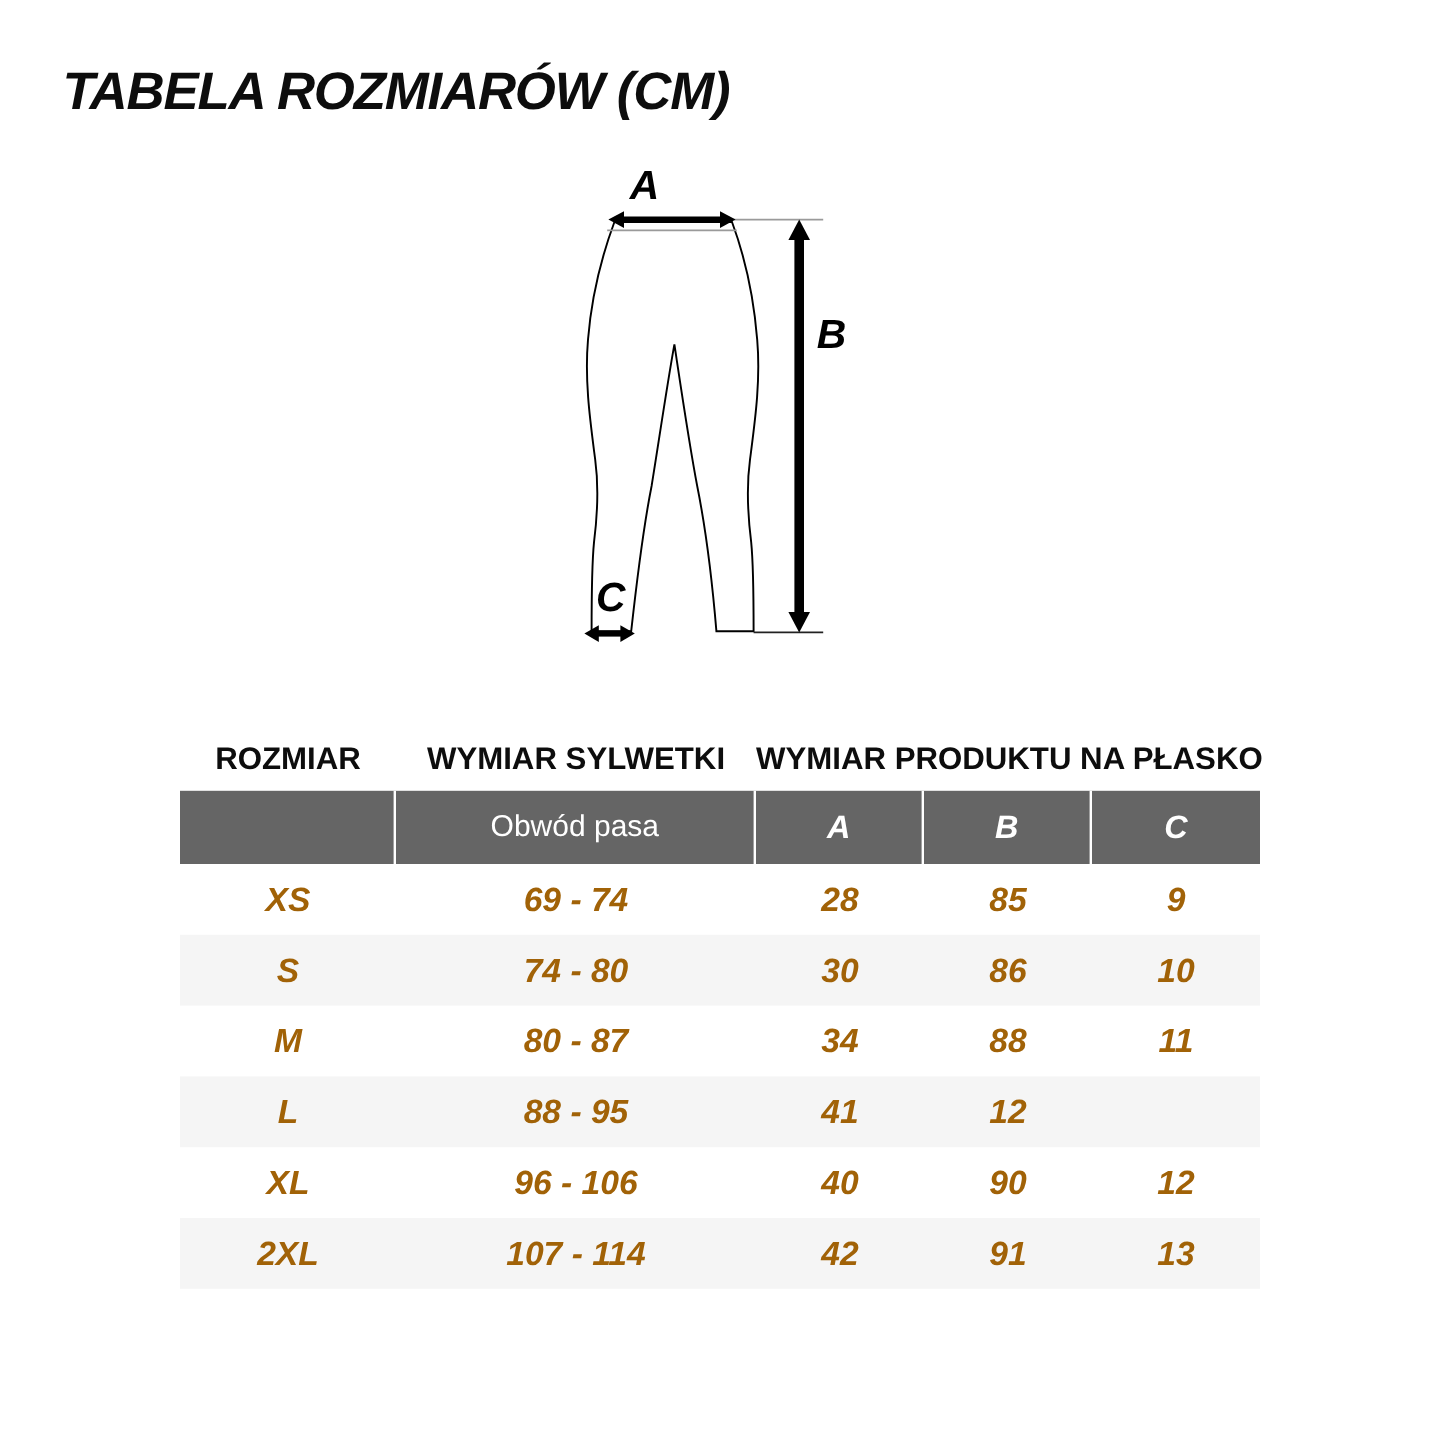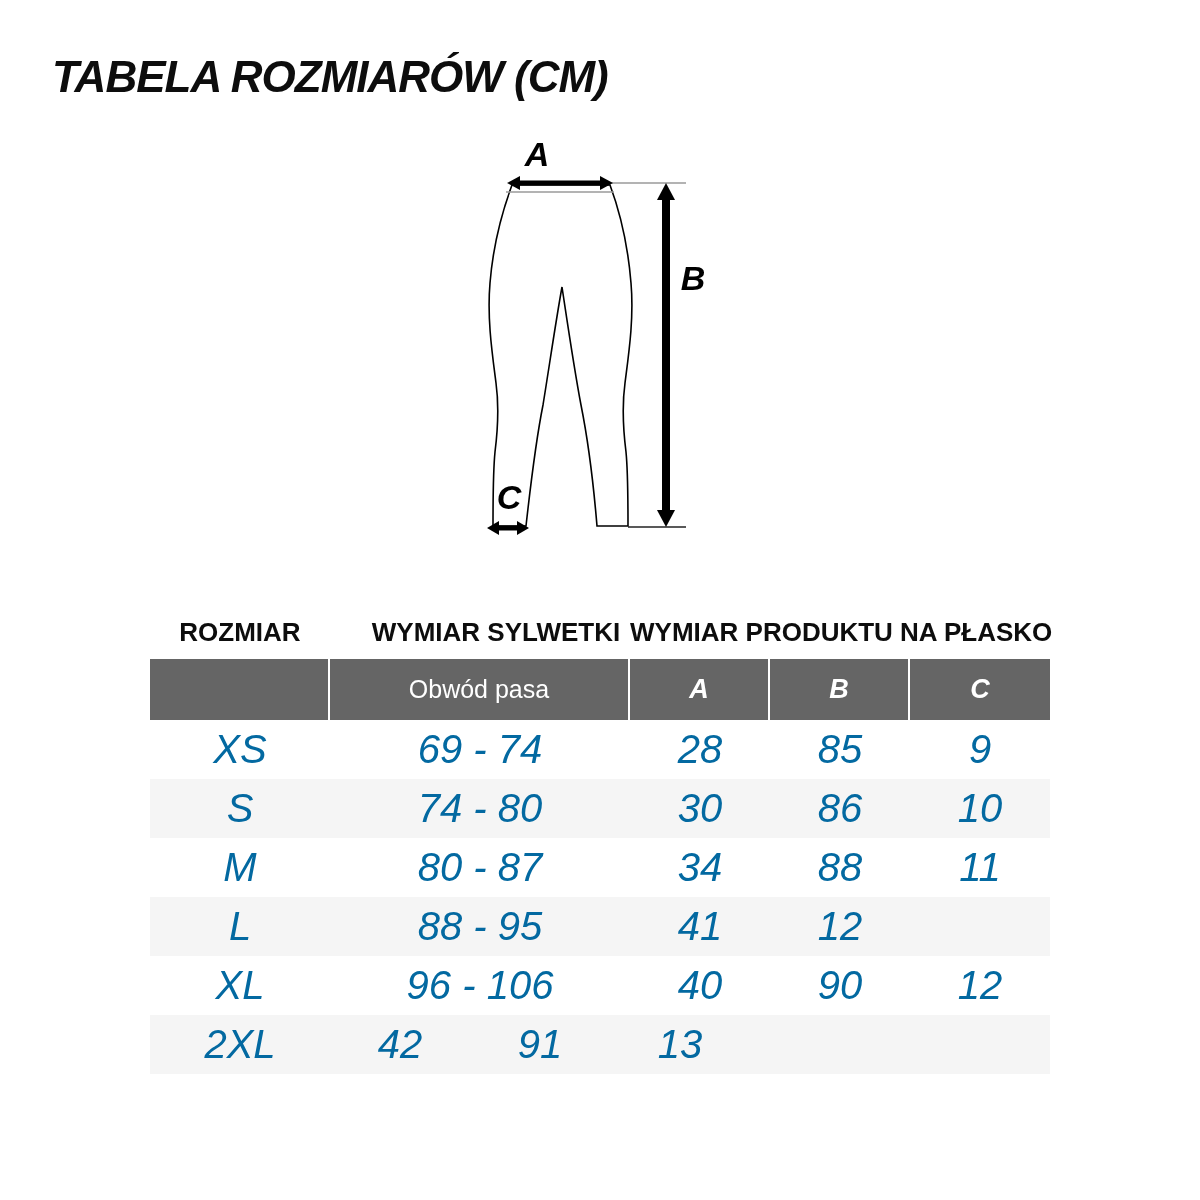--- a/index.html
+++ b/index.html
@@ -19,40 +19,40 @@
   }
   .diagram-svg { position:absolute; left:440px; top:130px; }
 
   
   .group-header {
     position:absolute; top:615px; height:34px; line-height:34px;
     font-size:26px; font-weight:bold; 
     text-align:center; white-space:nowrap;
   }
   .gh-size    { left:150px; width:180px; }
-  .gh-body    { left:346px; width:300px; }
+  .gh-body    { left:330px; width:300px; }
   .gh-product { left:630px; width:420px; }
 
   
   .size-table { position:absolute; left:150px; top:659px; width:900px; }
   .trow { display:flex; height:59px; align-items:center; }
   .trow.stripe { background:var(--stripe-bg, #f5f5f5); }
   .thead-row { display:flex; height:61px; background:var(--header-bg, #656565); }
   .thead-row .cell {
     display:flex; align-items:center; justify-content:center;
     color:#ffffff; height:100%; box-sizing:border-box;
   }
   .thead-row .cell.sep { border-right:2px solid #ffffff; }
   .hd-plain  { font-size:25px; font-weight:normal; font-style:normal; }
   .hd-letter { font-size:27px; font-weight:bold; font-style:italic; }
   .cell { text-align:center; }
   .c1 { width:180px; } .c2 { width:300px; } .c3 { width:140px; }
   .c4 { width:140px; } .c5 { width:140px; }
   .trow .cell {
-    font-size:40px; font-weight:normal; font-style:italic; color:#0369a1;
+    font-size:28px; font-weight:bold; font-style:italic; color:#a16207;
     display:flex; align-items:center; justify-content:center; height:100%;
   }
 </style>
 </head>
 <body>
 
 <div class="page-title">TABELA ROZMIARÓW (CM)</div>
 
 <svg class="diagram-svg" width="275" height="420" viewBox="440 130 275 420" xmlns="http://www.w3.org/2000/svg">
 
@@ -143,17 +143,18 @@
   </div>
   <div class="trow">
     <div class="cell c1">XL</div>
     <div class="cell c2">96 - 106</div>
     <div class="cell c3">40</div>
     <div class="cell c4">90</div>
     <div class="cell c5">12</div>
   </div>
   <div class="trow stripe">
     <div class="cell c1">2XL</div>
+    <div class="cell c2">107 - 114</div>
     <div class="cell c3">42</div>
     <div class="cell c4">91</div>
     <div class="cell c5">13</div>
   </div>
 </div>
 
 </body></html>

